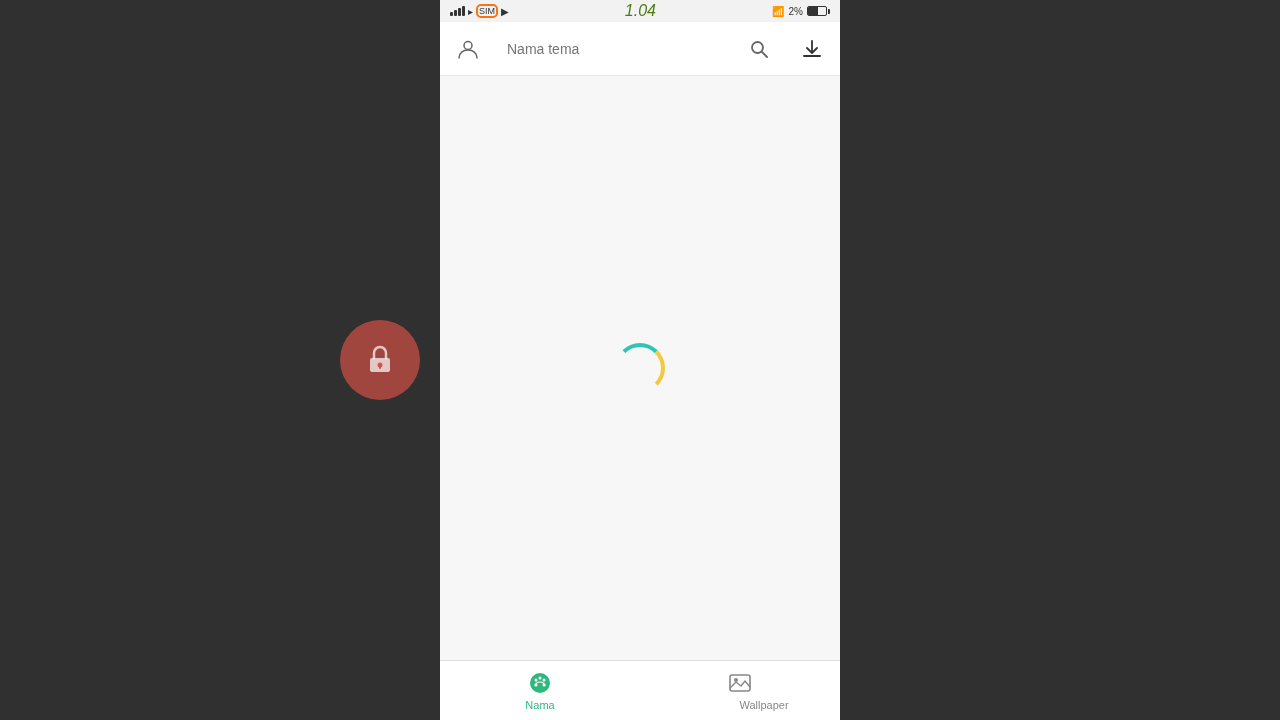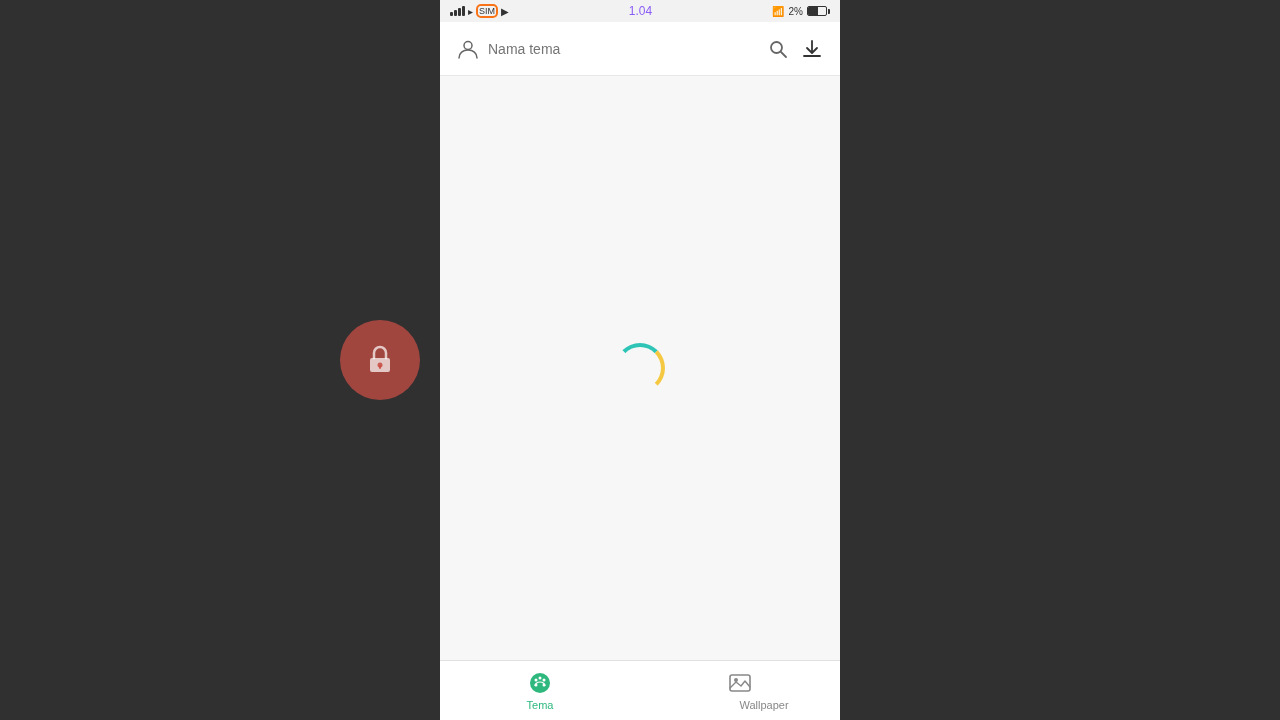--- a/index.html
+++ b/index.html
@@ -73,23 +73,24 @@
       color: #333;
     }
 
     .status-left {
       display: flex;
       align-items: center;
       gap: 3px;
     }
 
     .status-center {
-      font-size: 12px;
+      font-size: 16px;
       font-weight: 500;
-      color: #8b5cf6;
+      color: #4d7c0f;
+      font-style: italic;
     }
 
     .status-right {
       display: flex;
       align-items: center;
       gap: 4px;
       font-size: 11px;
     }
 
     
@@ -131,21 +132,21 @@
       border-radius: 0 1px 1px 0;
     }
 
     
     .app-header {
       height: 54px;
       background: #fff;
       display: flex;
       align-items: center;
       padding: 0 14px;
-      gap: 6px;
+      gap: 25px;
       border-bottom: 1px solid #e8e8e8;
     }
 
     .header-user-icon {
       width: 28px;
       height: 28px;
       display: flex;
       align-items: center;
       justify-content: center;
       color: #555;
@@ -337,21 +338,21 @@
         <svg width="26" height="26" viewBox="0 0 26 26" fill="none">
           <circle cx="13" cy="13" r="10" fill="#2eb87e"></circle>
           <circle cx="9" cy="10" r="1.5" fill="white"></circle>
           <circle cx="13" cy="8" r="1.5" fill="white"></circle>
           <circle cx="17" cy="10" r="1.5" fill="white"></circle>
           <circle cx="17" cy="15" r="1.5" fill="white"></circle>
           <path d="M8 16c0-2 2-4 5-4s5 2 5 4" stroke="white" stroke-width="1.2" fill="none"></path>
           <circle cx="9" cy="15" r="1.5" fill="white"></circle>
         </svg>
       </div>
-      <span class="nav-label active">Tema</span>
+      <span class="nav-label active">Nama</span>
     </div>
 
     <div class="nav-item">
       <div class="nav-icon">
 
         <svg width="26" height="26" viewBox="0 0 26 26" fill="none">
           <rect x="3" y="5" width="20" height="16" rx="2" stroke="#888" stroke-width="1.6" fill="none"></rect>
           <circle cx="9" cy="10" r="2" fill="#888"></circle>
           <polyline points="3,18 9,12 14,16 18,11 23,17" stroke="#888" stroke-width="1.4" fill="none" stroke-linejoin="round" stroke-linecap="round"></polyline>
         </svg>

